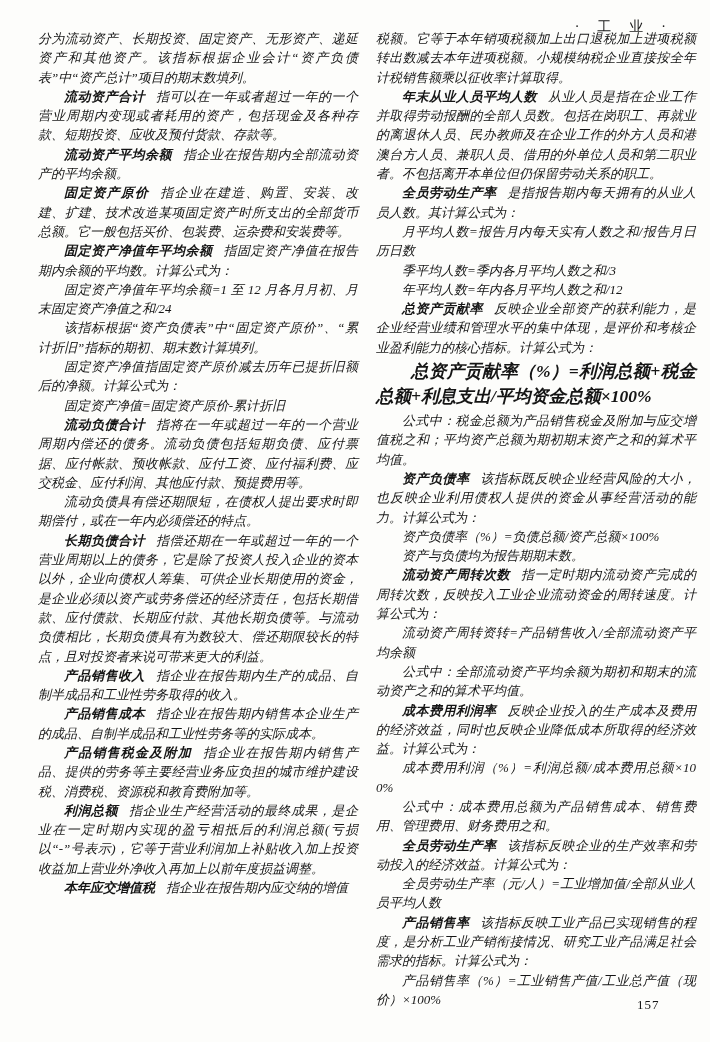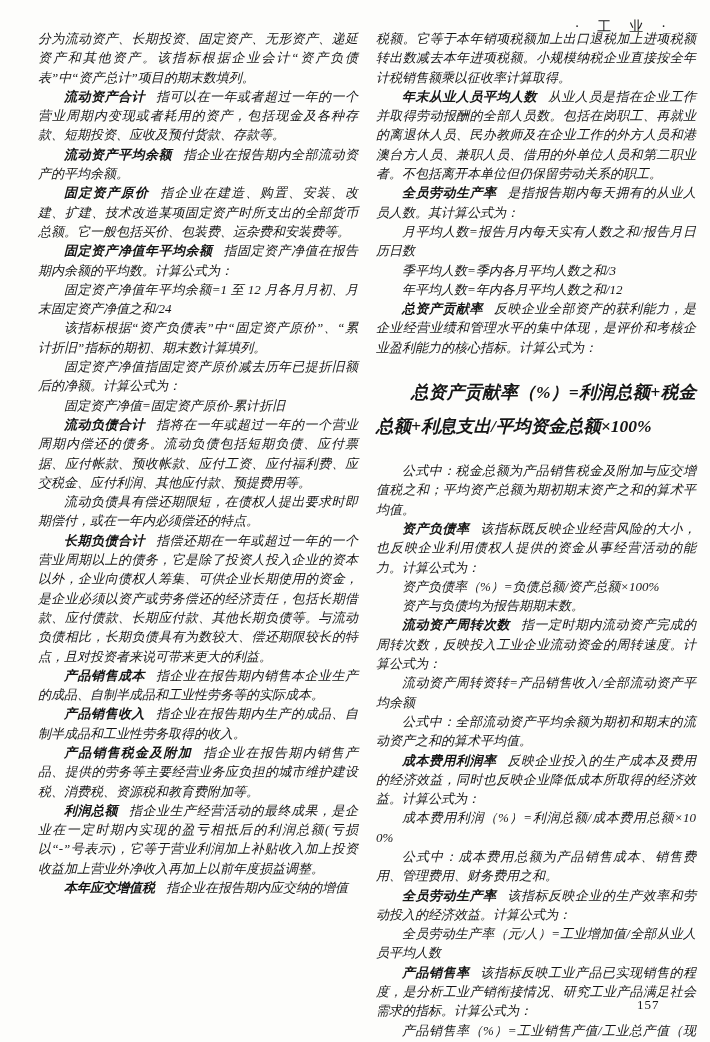--- a/index.html
+++ b/index.html
@@ -42,22 +42,22 @@
     line-height: 19.3px;
     text-align: justify;
     text-justify: inter-character;
     text-indent: 2em;
     word-break: break-all;
   }
   .para.lead { text-indent: 0; }
   .para.formula_large {
     font-size: 17.5px;
     font-weight: bold;
-    line-height: 34px;
-    margin: 18px 0;
+    line-height: 25px;
+    margin: 2px 0;
   }
   .term {
     font-weight: bold;
     margin-right: 0.85em;
   }
   .page-number {
     position: absolute;
     top: 997px;
     left: 637px;
     font-size: 13px;
@@ -76,22 +76,22 @@
       <p class="para body"><span class="term">流动资产平均余额</span><span>指企业在报告期内全部流动资产的平均余额。</span></p>
       <p class="para body"><span class="term">固定资产原价</span><span>指企业在建造、购置、安装、改建、扩建、技术改造某项固定资产时所支出的全部货币总额。它一般包括买价、包装费、运杂费和安装费等。</span></p>
       <p class="para body"><span class="term">固定资产净值年平均余额</span><span>指固定资产净值在报告期内余额的平均数。计算公式为：</span></p>
       <p class="para formula"><span>固定资产净值年平均余额=1 至 12 月各月月初、月末固定资产净值之和/24</span></p>
       <p class="para plain"><span>该指标根据“资产负债表”中“固定资产原价”、“累计折旧”指标的期初、期末数计算填列。</span></p>
       <p class="para plain"><span>固定资产净值指固定资产原价减去历年已提折旧额后的净额。计算公式为：</span></p>
       <p class="para formula"><span>固定资产净值=固定资产原价-累计折旧</span></p>
       <p class="para body"><span class="term">流动负债合计</span><span>指将在一年或超过一年的一个营业周期内偿还的债务。流动负债包括短期负债、应付票据、应付帐款、预收帐款、应付工资、应付福利费、应交税金、应付利润、其他应付款、预提费用等。</span></p>
       <p class="para plain"><span>流动负债具有偿还期限短，在债权人提出要求时即期偿付，或在一年内必须偿还的特点。</span></p>
       <p class="para body"><span class="term">长期负债合计</span><span>指偿还期在一年或超过一年的一个营业周期以上的债务，它是除了投资人投入企业的资本以外，企业向债权人筹集、可供企业长期使用的资金，是企业必须以资产或劳务偿还的经济责任，包括长期借款、应付债款、长期应付款、其他长期负债等。与流动负债相比，长期负债具有为数较大、偿还期限较长的特点，且对投资者来说可带来更大的利益。</span></p>
+      <p class="para body"><span class="term">产品销售收入</span><span>指企业在报告期内生产的成品、自制半成品和工业性劳务取得的收入。</span></p>
       <p class="para body"><span class="term">产品销售成本</span><span>指企业在报告期内销售本企业生产的成品、自制半成品和工业性劳务等的实际成本。</span></p>
-      <p class="para body"><span class="term">产品销售收入</span><span>指企业在报告期内生产的成品、自制半成品和工业性劳务取得的收入。</span></p>
       <p class="para body"><span class="term">产品销售税金及附加</span><span>指企业在报告期内销售产品、提供的劳务等主要经营业务应负担的城市维护建设税、消费税、资源税和教育费附加等。</span></p>
       <p class="para body"><span class="term">利润总额</span><span>指企业生产经营活动的最终成果，是企业在一定时期内实现的盈亏相抵后的利润总额(亏损以“-”号表示)，它等于营业利润加上补贴收入加上投资收益加上营业外净收入再加上以前年度损益调整。</span></p>
       <p class="para body"><span class="term">本年应交增值税</span><span>指企业在报告期内应交纳的增值</span></p>
     </div>
   <div class="column" id="right-column">
       <p class="para lead"><span>税额。它等于本年销项税额加上出口退税加上进项税额转出数减去本年进项税额。小规模纳税企业直接按全年计税销售额乘以征收率计算取得。</span></p>
       <p class="para body"><span class="term">年末从业人员平均人数</span><span>从业人员是指在企业工作并取得劳动报酬的全部人员数。包括在岗职工、再就业的离退休人员、民办教师及在企业工作的外方人员和港澳台方人员、兼职人员、借用的外单位人员和第二职业者。不包括离开本单位但仍保留劳动关系的职工。</span></p>
       <p class="para body"><span class="term">全员劳动生产率</span><span>是指报告期内每天拥有的从业人员人数。其计算公式为：</span></p>
       <p class="para formula"><span>月平均人数=报告月内每天实有人数之和/报告月日历日数</span></p>
       <p class="para formula"><span>季平均人数=季内各月平均人数之和/3</span></p>

